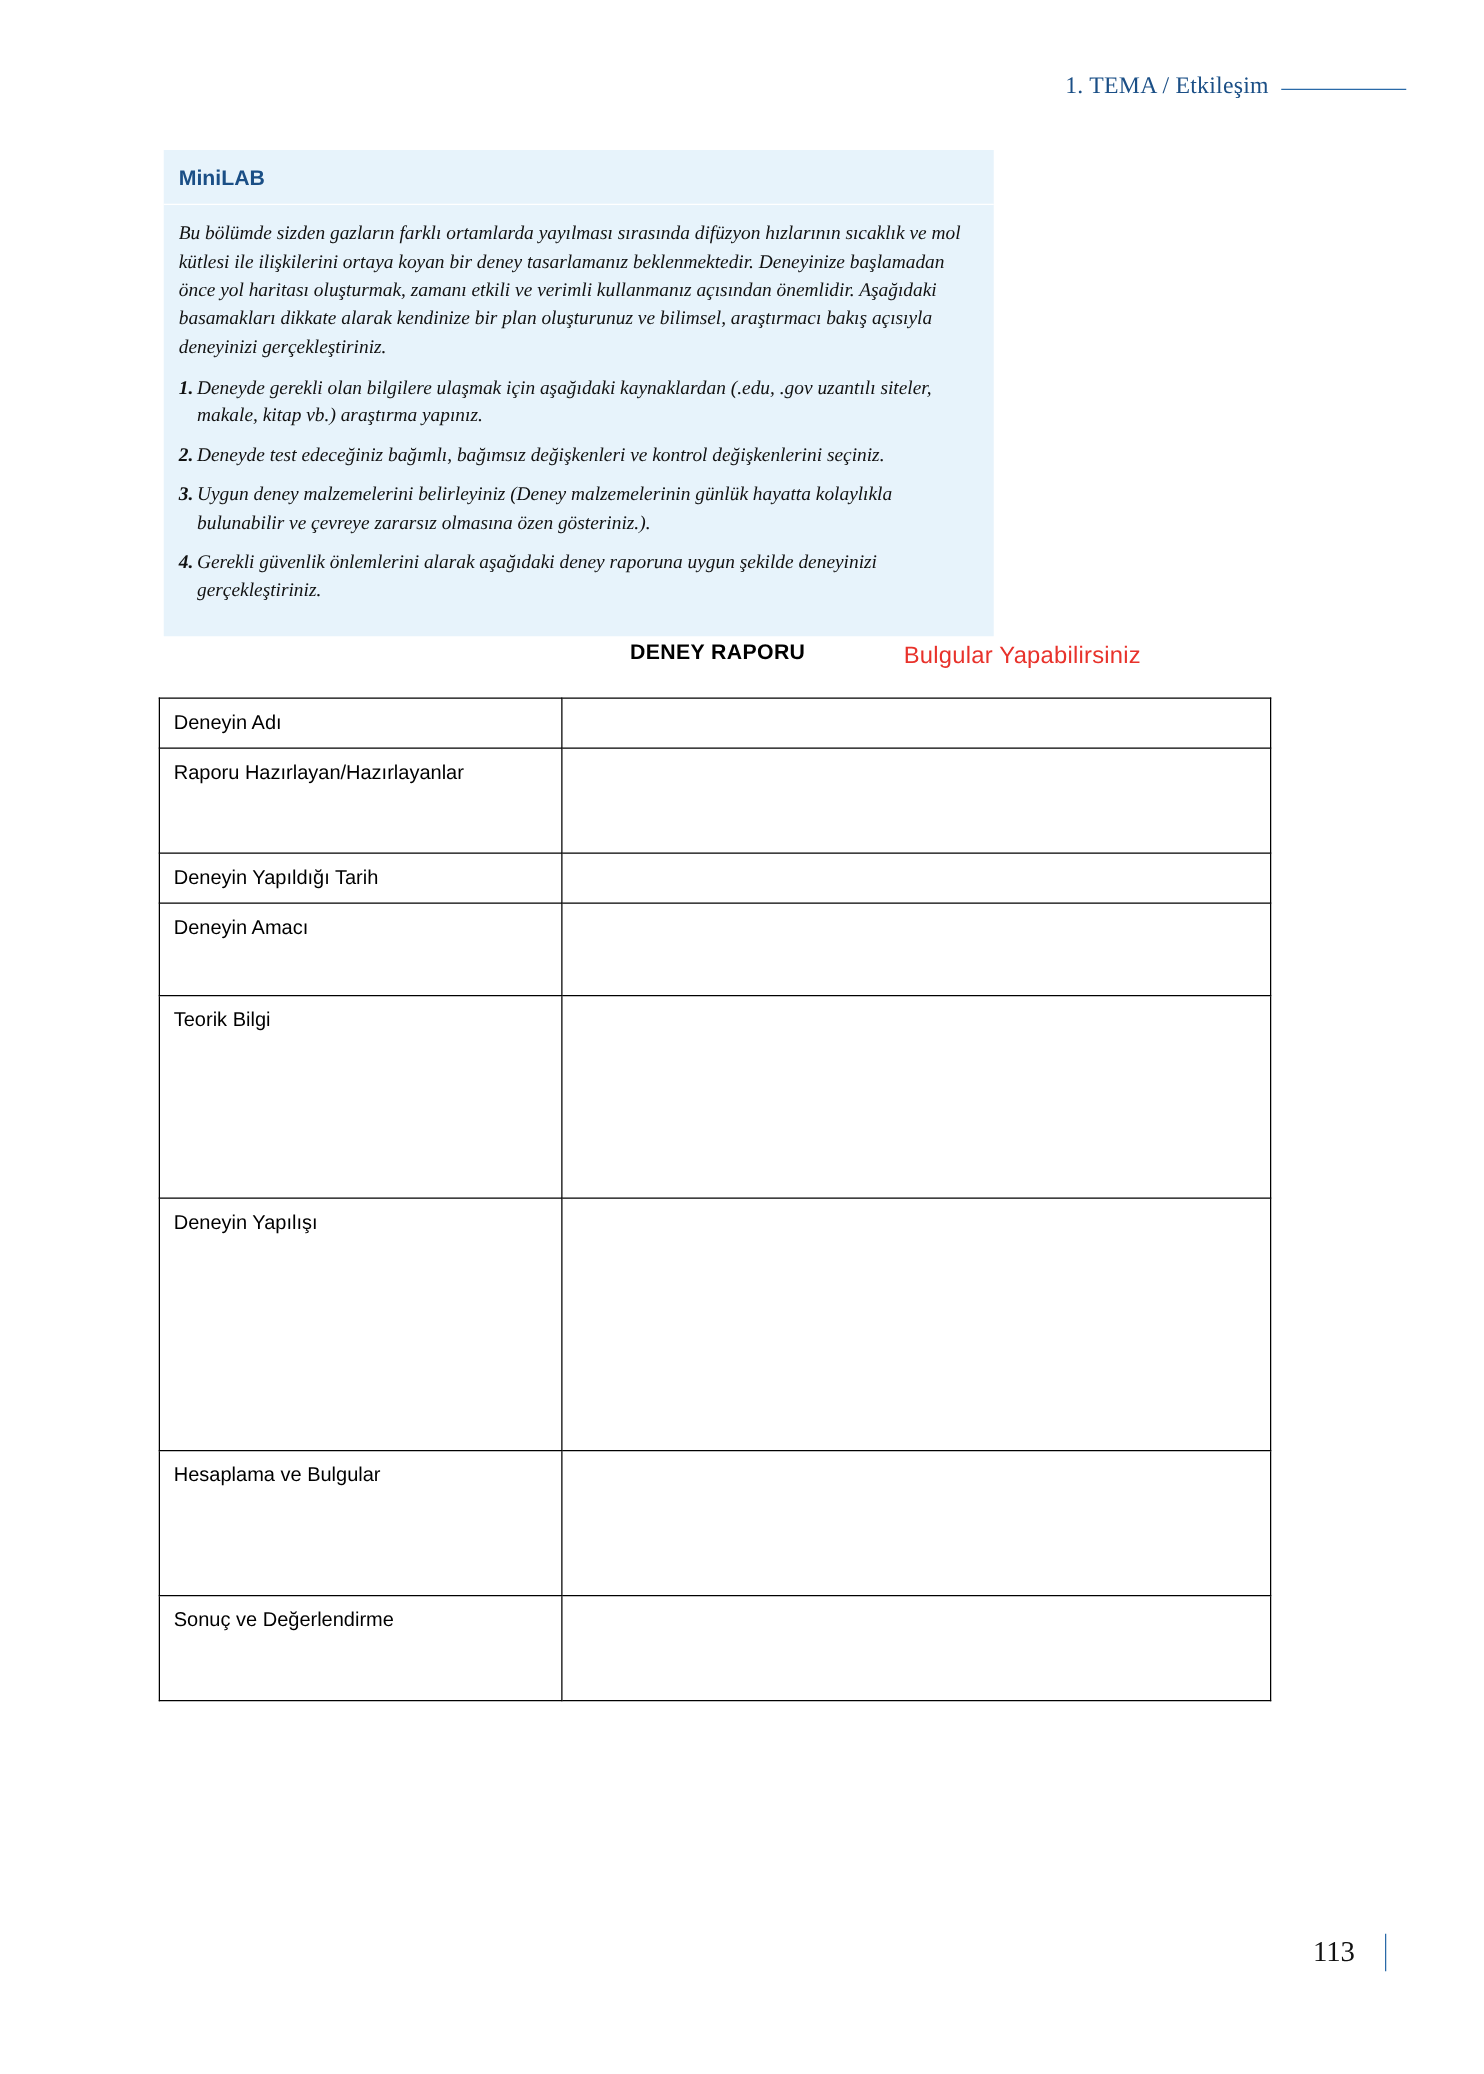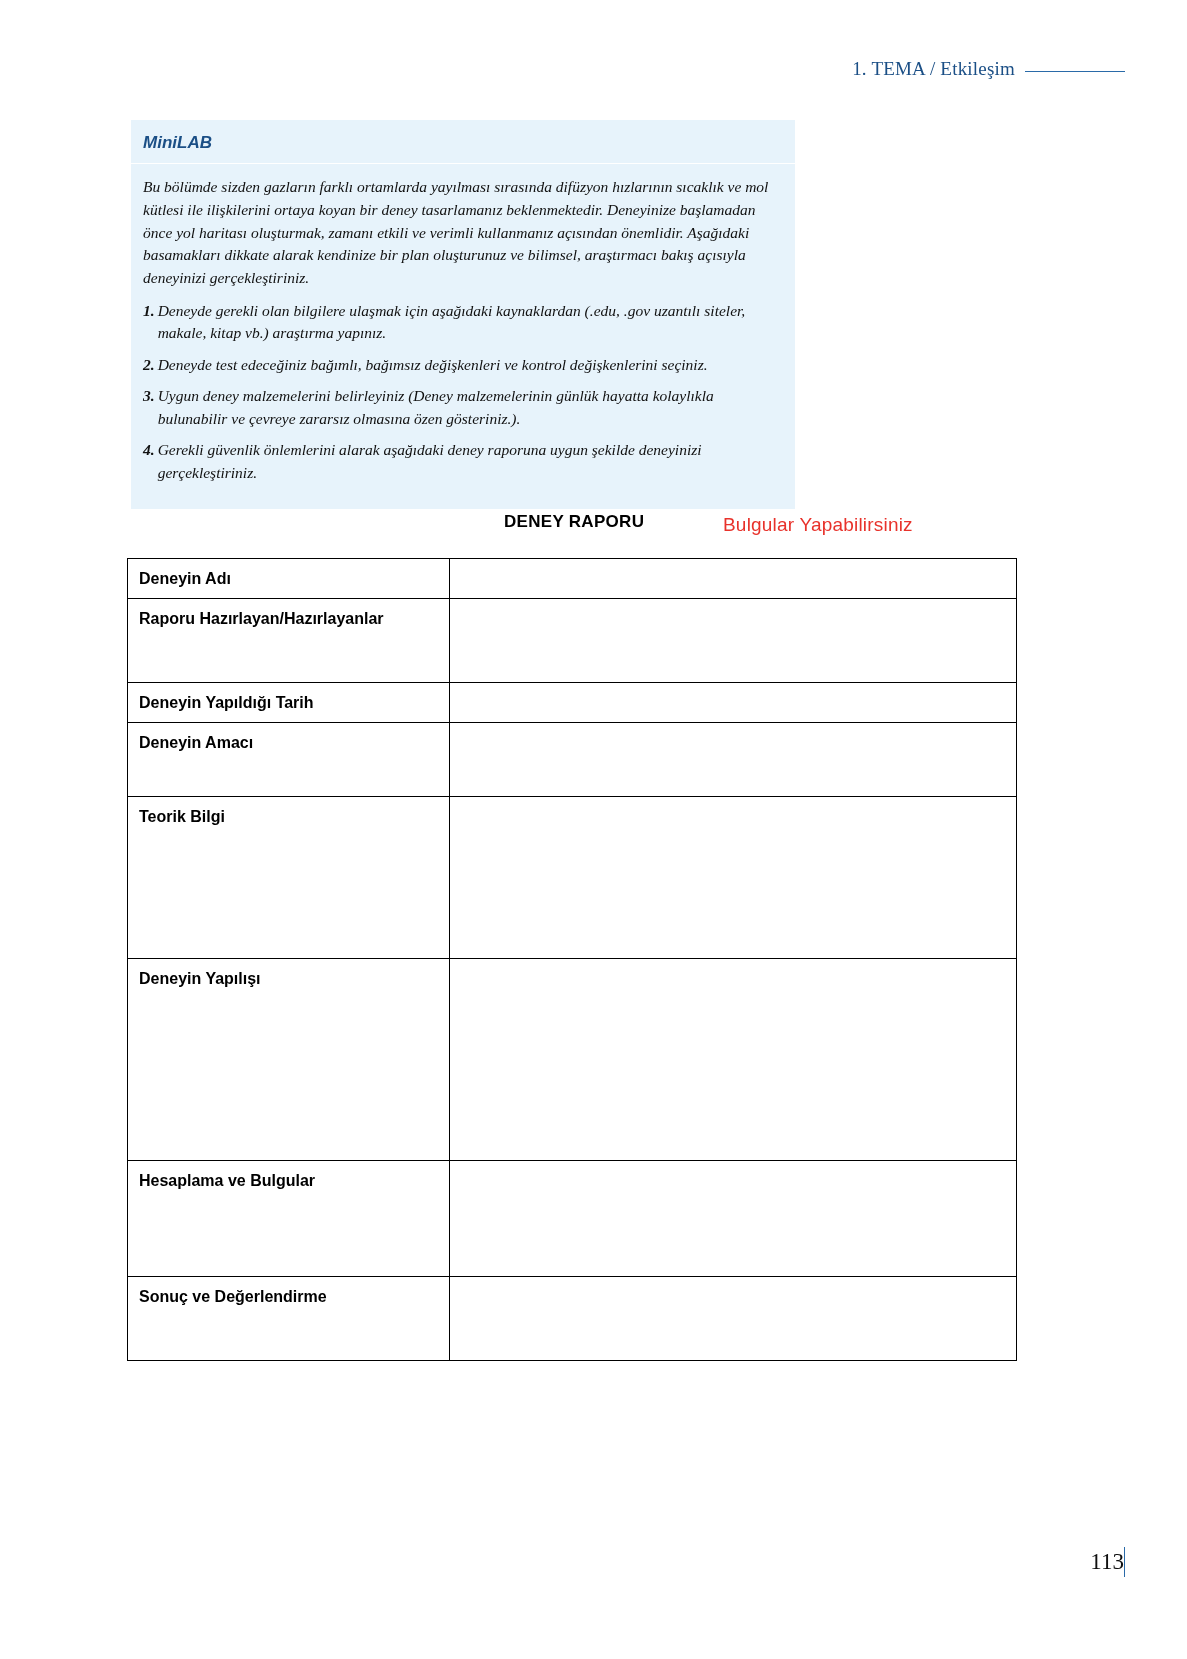--- a/index.html
+++ b/index.html
@@ -43,21 +43,20 @@
   .minilab {
     position: absolute;
     left: 131px;
     top: 120px;
     width: 664px;
     background: #e7f3fb;
     box-sizing: border-box;
   }
   .minilab-title {
     font-size: 17px;
-    font-style: italic;
     font-weight: bold;
     color: #1b4f86;
     padding: 13px 0 10px 12px;
   }
   .minilab-divider {
     height: 1px;
     background: #ffffff;
     width: 100%;
   }
   .minilab-body {
@@ -120,36 +119,36 @@
     top: 558px;
     width: 889px;
     border-collapse: collapse;
     table-layout: fixed;
   }
   .report-table td {
     border: 1.3px solid #000000;
     vertical-align: top;
     padding: 11px 0 0 11px;
     font-size: 16px;
-    font-weight: bold;
+    font-weight: normal;
   }
   .report-table td.value-cell {
     padding: 0;
   }
   .col-label { width: 322px; }
   .col-value { width: 567px; }
 
   
   .footer {
     position: absolute;
-    right: 62px;
+    right: 78px;
     bottom: 82px;
     display: flex;
     align-items: center;
-    gap: 0;
+    gap: 24px;
   }
   .footer .page-number {
     font-family: "Liberation Serif", serif;
     font-size: 23px;
     color: #111111;
   }
   .footer .footer-rule {
     width: 0;
     height: 30px;
     border-left: 1.6px solid #2a6aa8;

